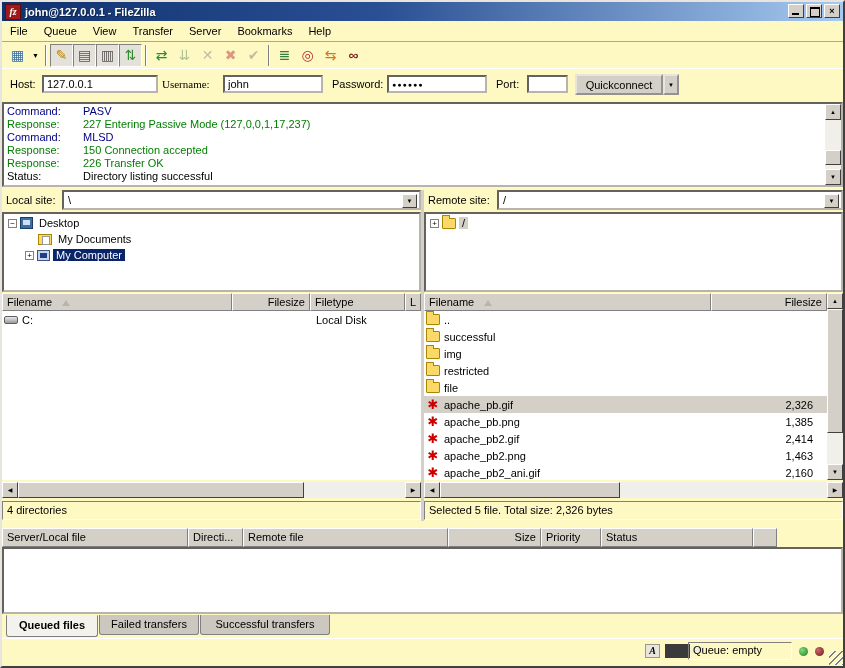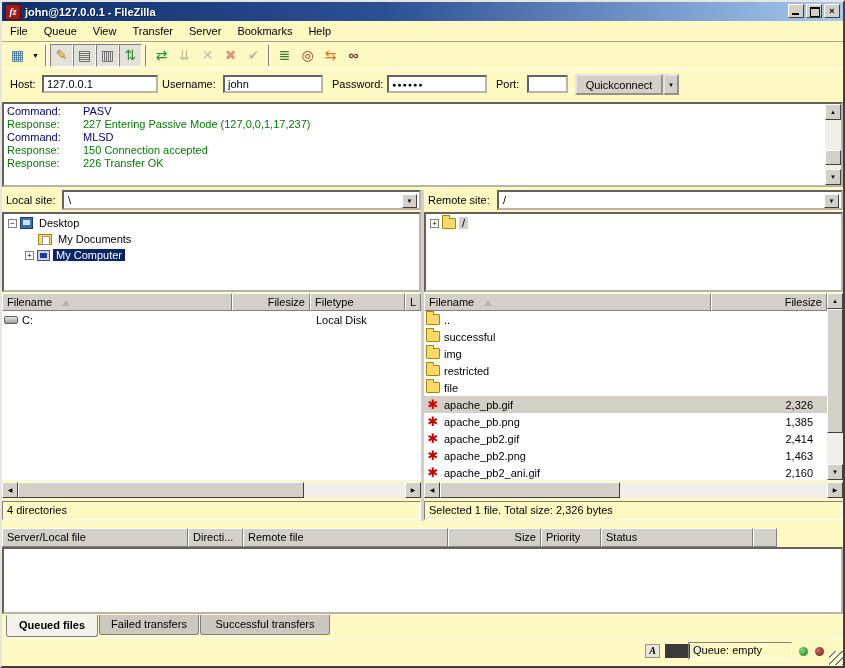--- a/index.html
+++ b/index.html
@@ -172,37 +172,38 @@
         <span>⇆</span>
       </div>
     <div class="tb-btn" style="color:#7a1f1f;font-weight:bold;">
         <span>∞</span>
       </div>
   </div>
 
   <div class="quickbar">
     <span class="lbl" style="left:8px;">Host:</span>
     <input class="field" style="left: 40px; width: 116px;" value="127.0.0.1">
-    <span class="lbl" style="left:160px;">Username:</span>
+    <span class="lbl" style="left:160px;font-family:Liberation Serif, serif;">Username:</span>
     <input class="field" style="left: 221px; width: 100px;" value="john">
     <span class="lbl" style="left:330px;">Password:</span>
     <input class="field" style="left: 385px; width: 100px; font-size: 7px; letter-spacing: 1px;" value="●●●●●●">
     <span class="lbl" style="left:494px;">Port:</span>
     <input class="field" style="left: 525px; width: 41px;" value="">
     <div class="btn" style="position:absolute;left:573px;top:5px;width:88px;height:21px;line-height:18px;">Quickconnect</div>
     <div class="btn" style="position:absolute;left:661px;top:5px;width:16px;height:21px;font-size:6px;line-height:18px;"><span>▼</span></div>
   </div>
 
   <div class="log">
     <div style="position:absolute;left:0;top:0;right:16px;padding-top:1px;">
       <div class="log-line log-command"><span class="llabel">Command:</span><span>PASV</span></div>
       <div class="log-line log-response"><span class="llabel">Response:</span><span>227 Entering Passive Mode (127,0,0,1,17,237)</span></div>
       <div class="log-line log-command"><span class="llabel">Command:</span><span>MLSD</span></div>
       <div class="log-line log-response"><span class="llabel">Response:</span><span>150 Connection accepted</span></div>
       <div class="log-line log-response"><span class="llabel">Response:</span><span>226 Transfer OK</span></div>
+      <div class="log-line log-status"><span class="llabel">Status:</span><span>Directory listing successful</span></div>
     </div>
     <div class="vscroll" style="right:0;top:0;bottom:0;">
       <div class="sb-btn" style="top:0;left:0;">▲</div>
       <div class="sb-thumb" style="left:0;top:46px;width:16px;height:15px;"></div>
       <div class="sb-btn" style="bottom:0;left:0;">▼</div>
     </div>
   </div>
 
   <div class="divider"></div>
 
@@ -326,21 +327,21 @@
     <div class="vscroll" style="left:403px;top:103px;height:187px;">
       <div class="sb-btn" style="top:0;left:0;">▲</div>
       <div class="sb-thumb" style="left:0;top:16px;width:16px;height:124px;"></div>
       <div class="sb-btn" style="bottom:0;left:0;">▼</div>
     </div>
     <div class="hscroll" style="left:0;top:292px;width:419px;">
       <div class="sb-btn" style="left:0;top:0;">◀</div>
       <div class="sb-thumb" style="left:16px;top:0;width:180px;height:16px;"></div>
       <div class="sb-btn" style="right:0;top:0;">▶</div>
     </div>
-    <div class="panestatus">Selected 1 file. Total size: 2,326 bytes</div>
+    <div class="panestatus">Selected 5 file. Total size: 2,326 bytes</div>
   </div>
 
   <div class="queue-header">
     <div class="lv-hcell" style="width:186px;">Server/Local file</div>
     <div class="lv-hcell" style="width:55px;">Directi...</div>
     <div class="lv-hcell" style="width:205px;">Remote file</div>
     <div class="lv-hcell num" style="width:93px;">Size</div>
     <div class="lv-hcell" style="width:60px;">Priority</div>
     <div class="lv-hcell" style="width:152px;">Status</div>
     <div class="lv-hcell" style="flex:1;"></div>

